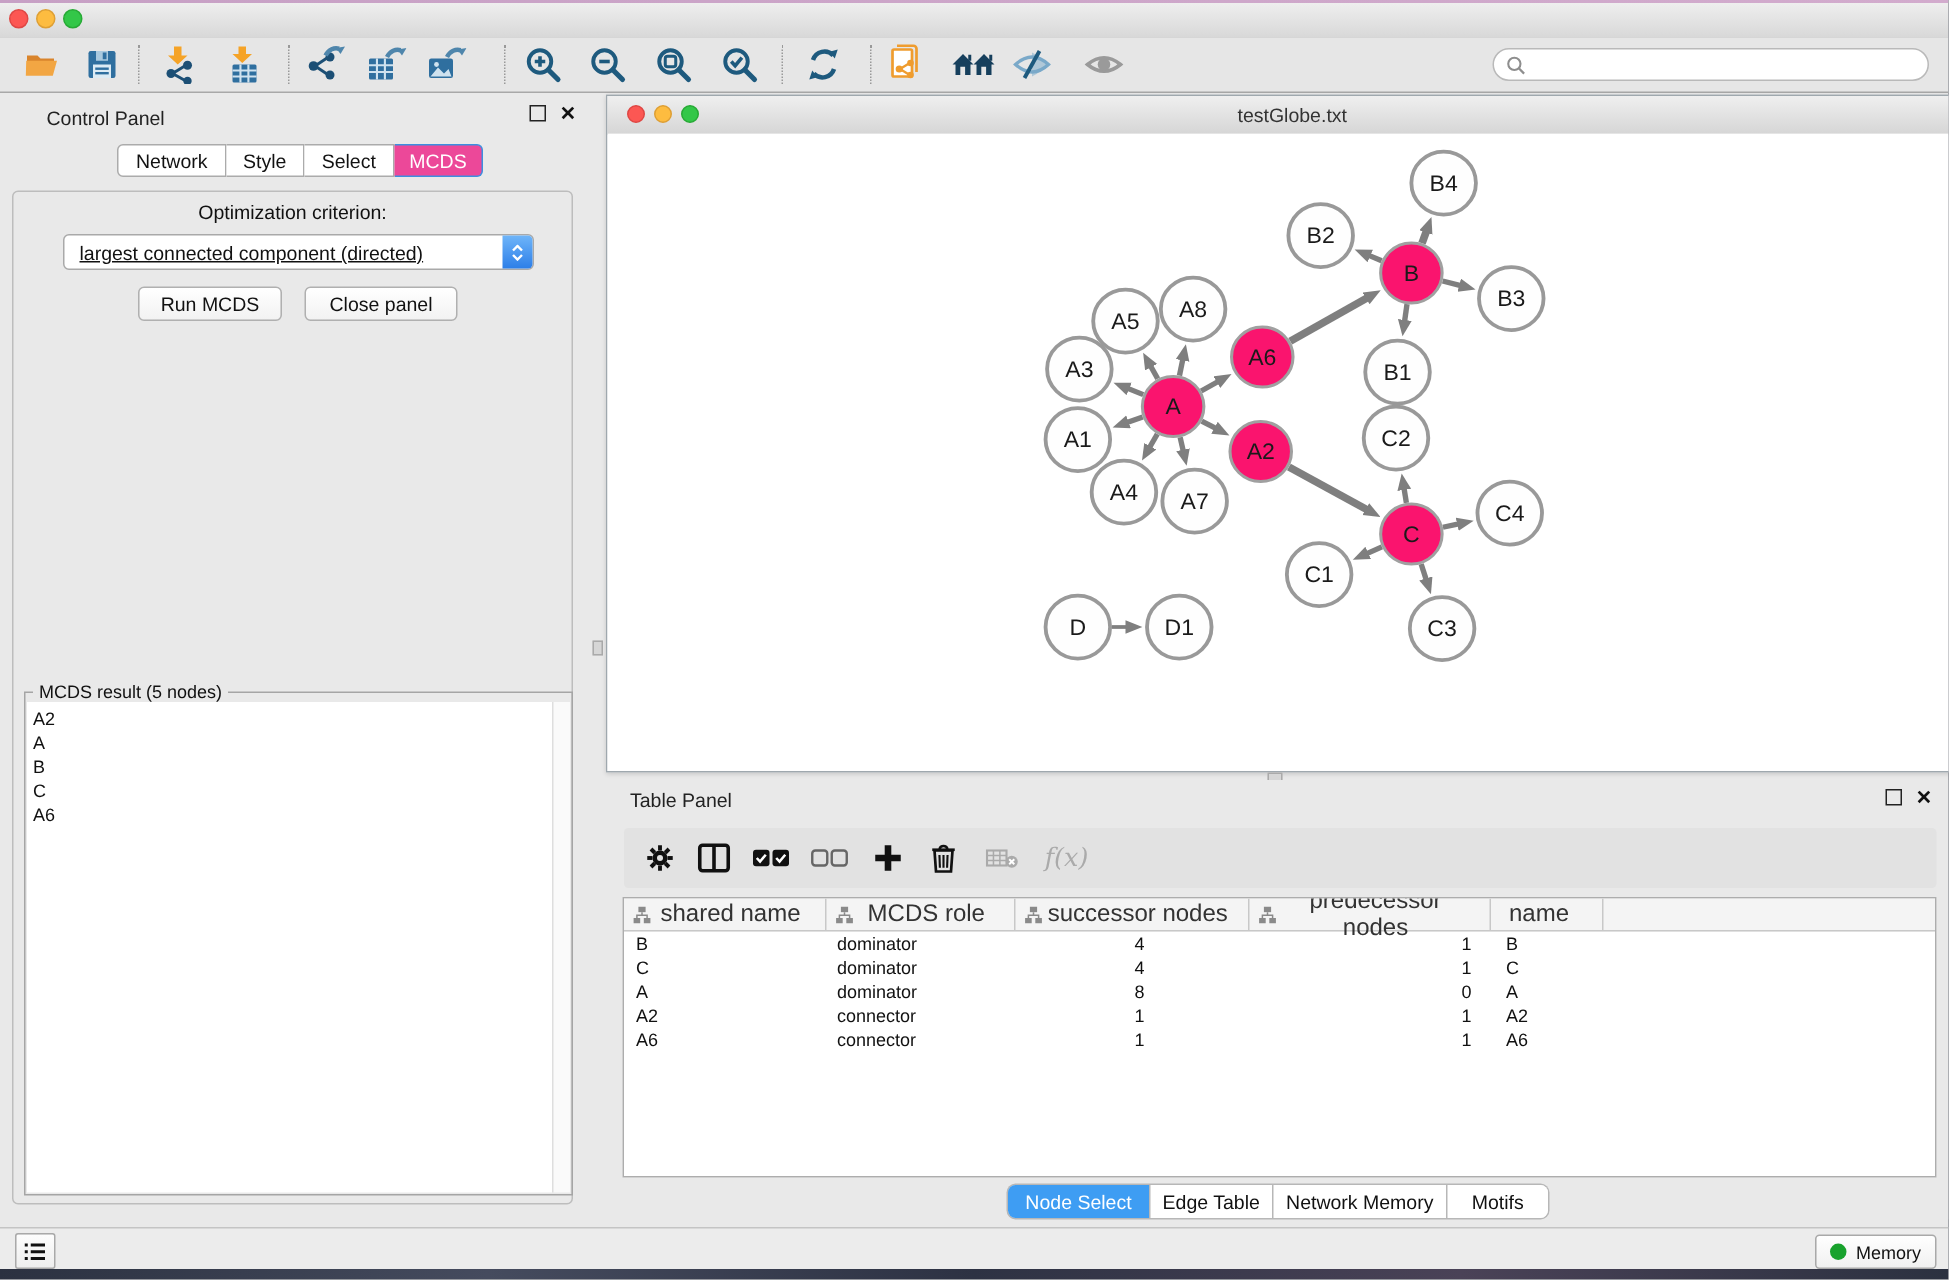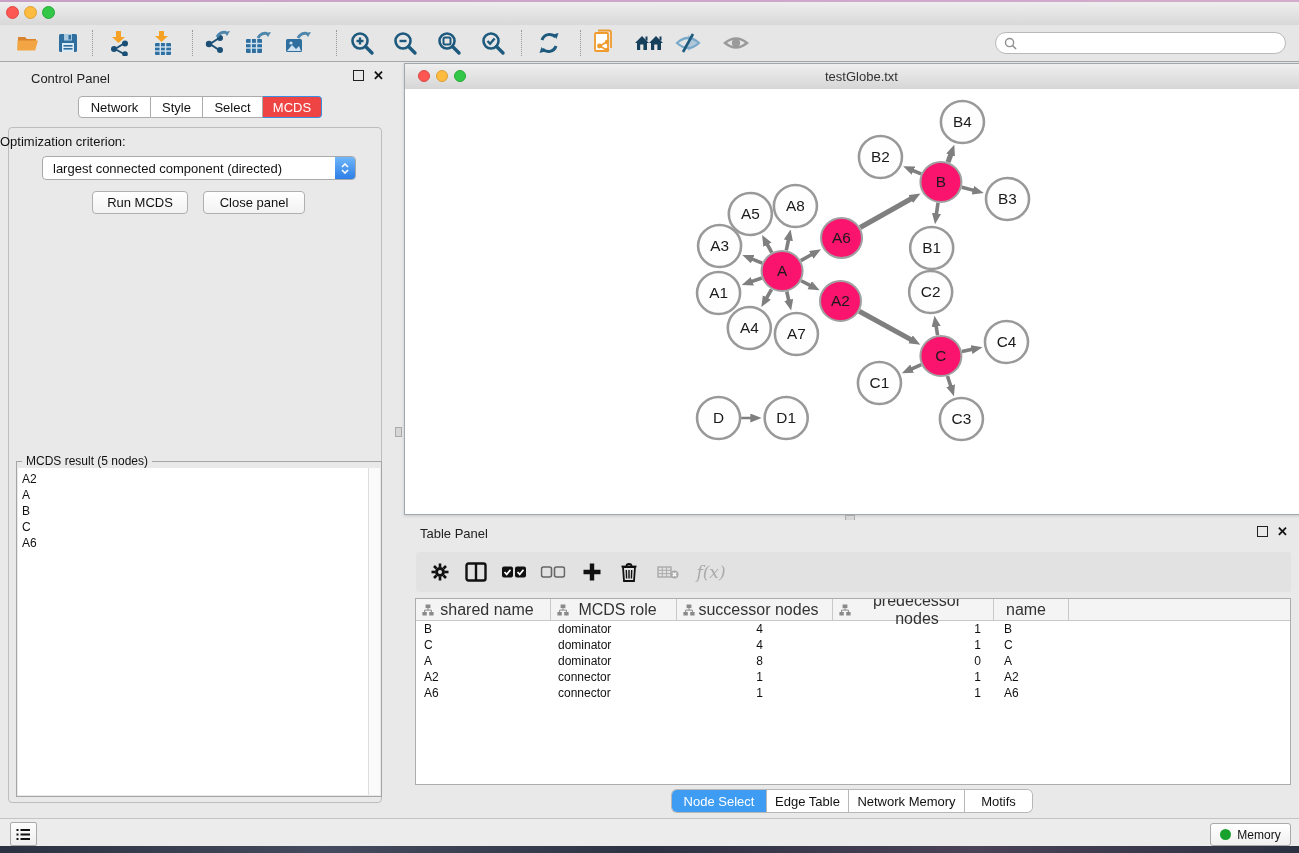--- a/index.html
+++ b/index.html
@@ -26,25 +26,25 @@
   
   #control-panel{left:0;top:62px;width:390px;height:751px;background:#e9e9e9;}
   #cp-title{left:12px;top:9px;font-size:13px;color:#222;margin-left:19px;}
   .panel-icons{position:absolute;display:flex;gap:9px;align-items:center;}
   .float-ic{width:9px;height:9px;border:1.5px solid #222;display:inline-block;}
   .close-ic{font-size:13px;font-weight:bold;color:#111;line-height:10px;}
   #cp-tabs{left:78px;top:34px;height:22px;display:flex;font-size:13px;}
   .seg{border:1px solid #ababab;border-left:none;background:#fff;color:#111;display:flex;align-items:center;justify-content:center;box-sizing:border-box;}
   .seg:first-child{border-left:1px solid #ababab;border-radius:4px 0 0 4px;}
   .seg:last-child{border-radius:0 4px 4px 0;}
-  .seg.sel{background:#ef4444;border-color:#3c8fe0;color:#fff;}
+  .seg.sel{background:#ec4899;border-color:#3c8fe0;color:#fff;}
   #cp-box{left:8px;top:65px;width:374px;height:676px;border:1px solid #bdbdbd;border-radius:4px;background:#e9e9e9;box-sizing:border-box;}
-  #opt-label{left:0;width:100%;top:72px;font-size:13px;color:#111;}
+  #opt-label{left:0;width:100%;top:72px;text-align:center;font-size:13px;color:#111;}
   #criterion{left:42px;top:94px;width:314px;height:24px;background:#fff;border:1px solid #a9a9a9;border-radius:4px;box-sizing:border-box;display:flex;align-items:center;}
-  #criterion .val{flex:1;padding-left:10px;font-size:13px;color:#111;white-space:nowrap;}
+  #criterion .val{flex:1;padding-left:10px;font-size:13px;color:#111;white-space:nowrap;text-decoration:underline;}
   #criterion .stepper{width:20px;height:22px;border-radius:0 3px 3px 0;background:linear-gradient(#6fb5f9,#2d7fe8);display:flex;flex-direction:column;align-items:center;justify-content:center;gap:1px;}
   .btn{position:absolute;height:23px;background:linear-gradient(#ffffff,#f2f2f2);border:1px solid #b0b0b0;border-radius:4px;font-size:13px;color:#111;display:flex;align-items:center;justify-content:center;box-sizing:border-box;}
   #mcds-field{left:16px;top:399px;width:366px;height:336px;border:1px solid #a5a5a5;box-sizing:border-box;}
   #mcds-legend{position:absolute;top:-8px;left:5px;background:#e9e9e9;padding:0 4px;font-size:12px;color:#111;}
   #mcds-list{position:absolute;left:1px;top:6px;right:13px;bottom:1px;background:#fff;font-size:12px;color:#111;padding:3px 0 0 4px;box-sizing:border-box;}
   #mcds-scroll{position:absolute;top:6px;right:1px;width:12px;bottom:1px;background:#fafafa;border-left:1px solid #dedede;box-sizing:border-box;}
   .mcds-item{line-height:16px;}
 
   
   .handle{background:#d6d6d6;border:1px solid #aaa;box-sizing:border-box;}

